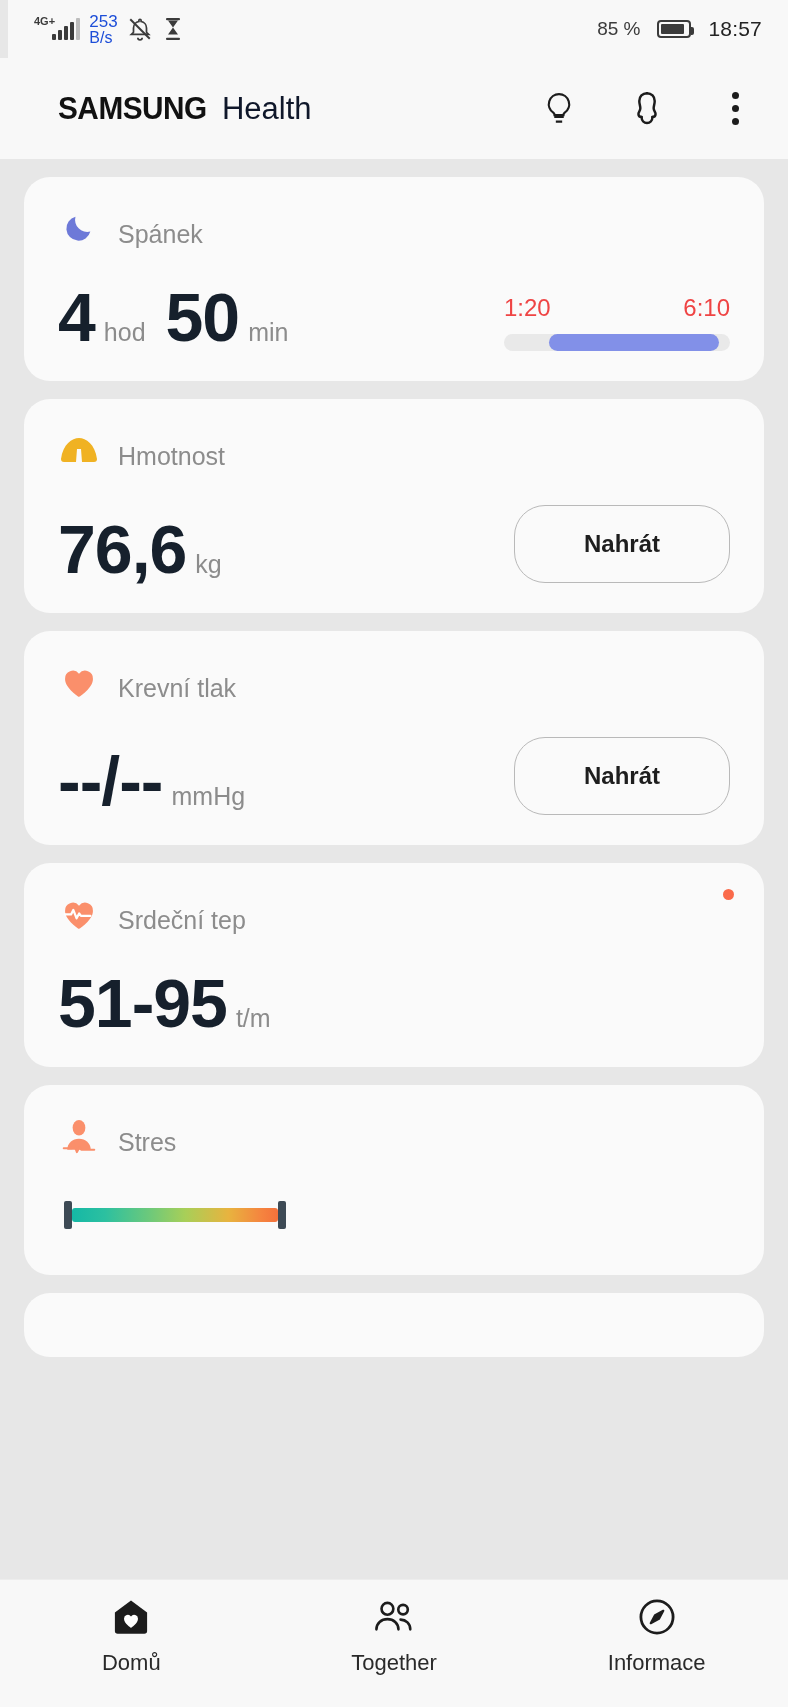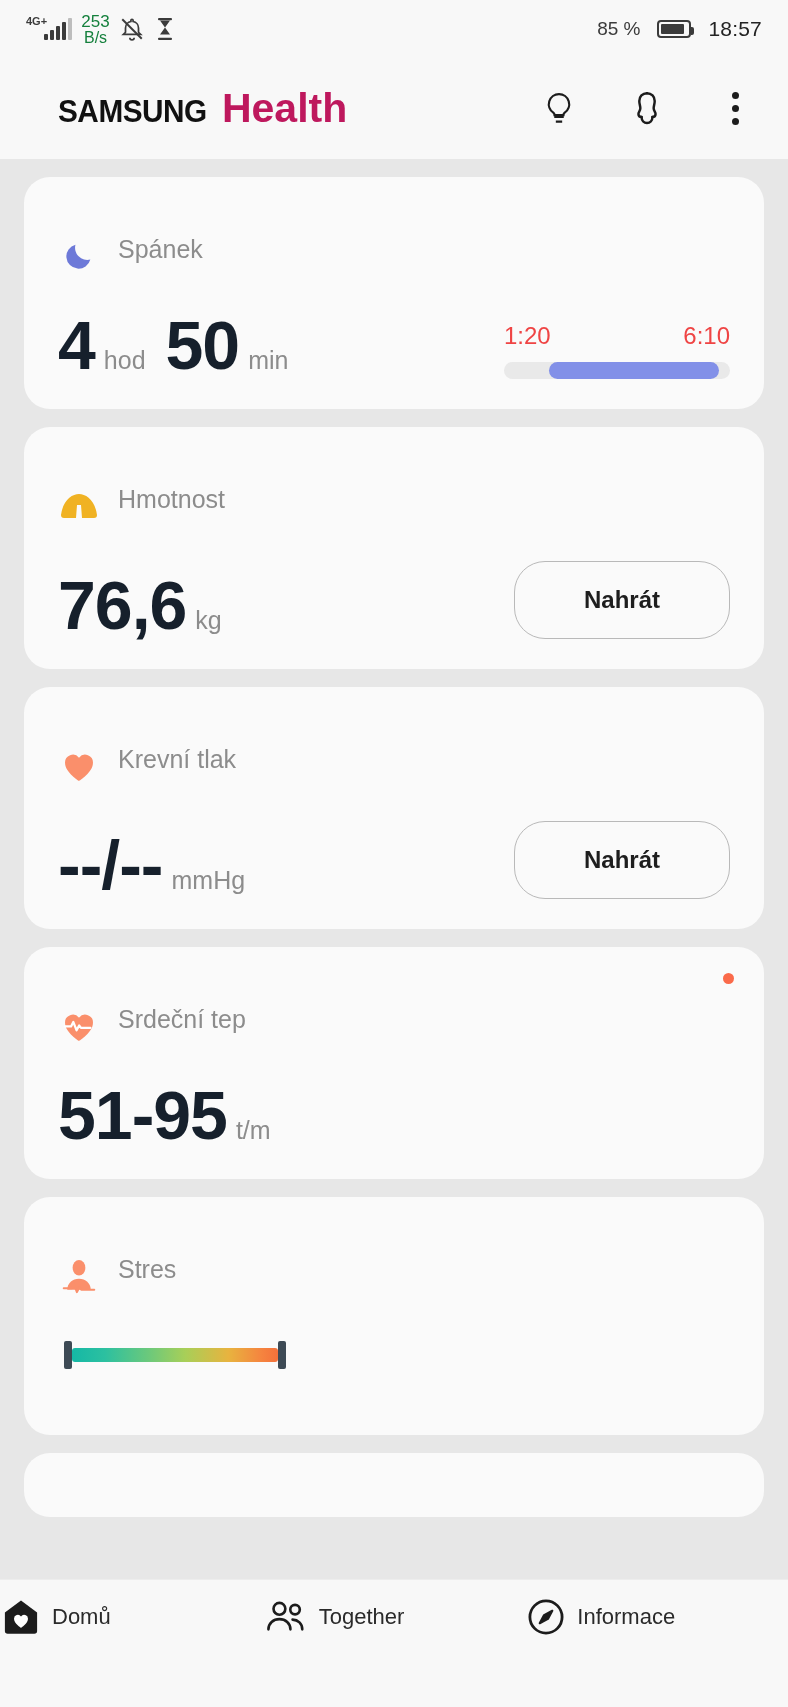--- a/index.html
+++ b/index.html
@@ -8,36 +8,36 @@
     font-family:"Liberation Sans", sans-serif;
     background:#e7e7e7;
     overflow:hidden;
     position:relative;
   }
 
   
   .statusbar{
     height:58px; background:#f8f8f8;
     display:flex; align-items:center;
-    padding:0 26px; gap:0;
+    padding:0 26px; gap:0;margin-left:8px;
   }
   .sb-left{ display:flex; align-items:center; gap:9px; flex:1; }
   .sb-right{ display:flex; align-items:center; gap:17px; }
   .net-label{ font-size:13px; font-weight:700; color:#3b3b3b; line-height:1; }
   .sig-wrap{ display:flex; align-items:flex-end; position:relative; }
   .sig-wrap .net-sup{
     position:absolute; left:0; top:-3px; font-size:11px; font-weight:700; color:#3b3b3b;
   }
   .bars{ display:flex; align-items:flex-end; gap:2px; margin-left:1px;}
   .bars i{ display:block; width:4px; background:#3b3b3b; border-radius:1px; }
   .bars i:nth-child(1){ height:6px;} .bars i:nth-child(2){ height:10px;}
   .bars i:nth-child(3){ height:14px;} .bars i:nth-child(4){ height:18px;}
   .bars i:nth-child(5){ height:22px;}
   .bars.faded i:nth-child(5){ background:#bdbdbd;}
-  .datarate{ font-size:17px; color:#15803d; line-height:1.0; text-align:center; }
+  .datarate{ font-size:17px; color:#1d4ed8; line-height:1.0; }
   .datarate small{ display:block; font-size:16px; }
   .sb-icon{ color:#3b3b3b; display:flex; align-items:center; }
   .battery-pct{ font-size:19px; color:#3b3b3b; }
   .batt{
     width:34px; height:18px; border:2px solid #3b3b3b; border-radius:4px;
     position:relative; display:flex; align-items:center; padding:2px;
   }
   .batt::after{
     content:""; position:absolute; right:-5px; top:5px; width:3px; height:8px;
     background:#3b3b3b; border-radius:0 2px 2px 0;
@@ -49,36 +49,36 @@
   .appbar{
     height:101px; background:#f8f8f8;
     display:flex; align-items:center; padding:0 30px 0 58px;
   }
   .brand{ display:flex; align-items:baseline; gap:9px; flex:1; }
   .brand-samsung{
     font-size:31px; font-weight:800; color:#111; letter-spacing:-0.5px;
     font-family:"Liberation Sans", sans-serif; transform:scaleX(.96);
     transform-origin:left center;
   }
-  .brand-health{ font-size:41px; font-weight:700; color:#be185d; }
+  .brand-health{ font-size:31px; font-weight:400; color:#0f172a; }
   .appbar-actions{ display:flex; align-items:center; gap:42px; }
   .icon-btn{ width:46px; height:46px; display:flex; align-items:center; justify-content:center; }
   .dots{ display:flex; flex-direction:column; gap:6px; align-items:center; }
   .dots span{ width:7px; height:7px; background:#1c1c1c; border-radius:50%; display:block; }
 
   
   .content{
     position:absolute; top:159px; left:0; right:0; bottom:128px;
     background:#e7e7e7; overflow:hidden; padding:18px 24px 0 24px;
   }
   .card{
     background:#fafafa; border-radius:26px; margin-bottom:18px;
     padding:30px 34px 30px 34px; position:relative;
   }
-  .card-head{ display:flex; align-items:flex-start; gap:18px;margin-top:28px; }
+  .card-head{ display:flex; align-items:flex-end; gap:18px; }
   .card-title{ font-size:25px; color:#8c8c8c; }
   .card-icon{ width:42px; height:42px; display:flex; align-items:center; justify-content:center; }
   .badge-dot{
     position:absolute; top:26px; right:30px; width:11px; height:11px;
     background:#fa6a4a; border-radius:50%;
   }
 
   .metric-row{ display:flex; align-items:flex-end; justify-content:space-between; margin-top:34px; }
   .metric{ display:flex; align-items:baseline; }
   .big{ font-size:68px; font-weight:700; color:#16202c; letter-spacing:-1px; line-height:1; }
@@ -110,21 +110,21 @@
   .stress-cap.right{ right:0; }
 
   .card.partial{ height:64px; padding:0; overflow:hidden; margin-bottom:0; }
 
   
   .bottomnav{
     position:absolute; left:0; right:0; bottom:0; height:128px;
     background:#f8f8f8; display:flex; align-items:flex-start; padding-top:14px;
     border-top:1px solid #ededed;
   }
-  .navitem{ flex:1; display:flex; flex-direction:row; align-items:center; gap:10px; }
+  .navitem{ flex:1; display:flex; flex-direction:column; align-items:center; gap:10px; }
   .navlabel{ font-size:22px; color:#2a2a2a; }
   .navicon{ height:46px; display:flex; align-items:center; justify-content:center; }
 </style>
 </head>
 <body>
 
 <div class="statusbar">
   <div class="sb-left">
     <div class="sig-wrap">
       <span class="net-label" style="visibility:hidden">4G</span>
@@ -273,21 +273,21 @@
       <span class="card-title">Srdeční tep</span>
     </div>
     <div class="metric-row">
       <div class="metric">
         <span class="big">51-95</span>
         <span class="unit">t/m</span>
       </div>
     </div>
   </div>
 
-  <div class="card" style="padding-bottom:66px;">
+  <div class="card" style="padding-bottom:46px;">
     <div class="card-head">
       <div class="card-icon">
         <svg width="34" height="36" viewBox="0 0 24 26">
           <ellipse cx="12" cy="7" rx="4.6" ry="5.6" fill="#fa8f6b"></ellipse>
           <path d="M3.5 23c0-4.8 3.8-8 8.5-8s8.5 3.2 8.5 8z" fill="#fa8f6b"></path>
           <path d="M1 21.8h5.6l1.6-3.2 2.3 6 1.8-3.5 1.3 1.8H23" fill="none" stroke="#fa8f6b" stroke-width="1.5" stroke-linejoin="round" stroke-linecap="round"></path>
           <path d="M1 21.8h5.6l1.6-3.2 2.3 6 1.8-3.5 1.3 1.8H23" fill="none" stroke="#fafafa" stroke-width="0"></path>
         </svg>
       </div>
       <span class="card-title">Stres</span>

